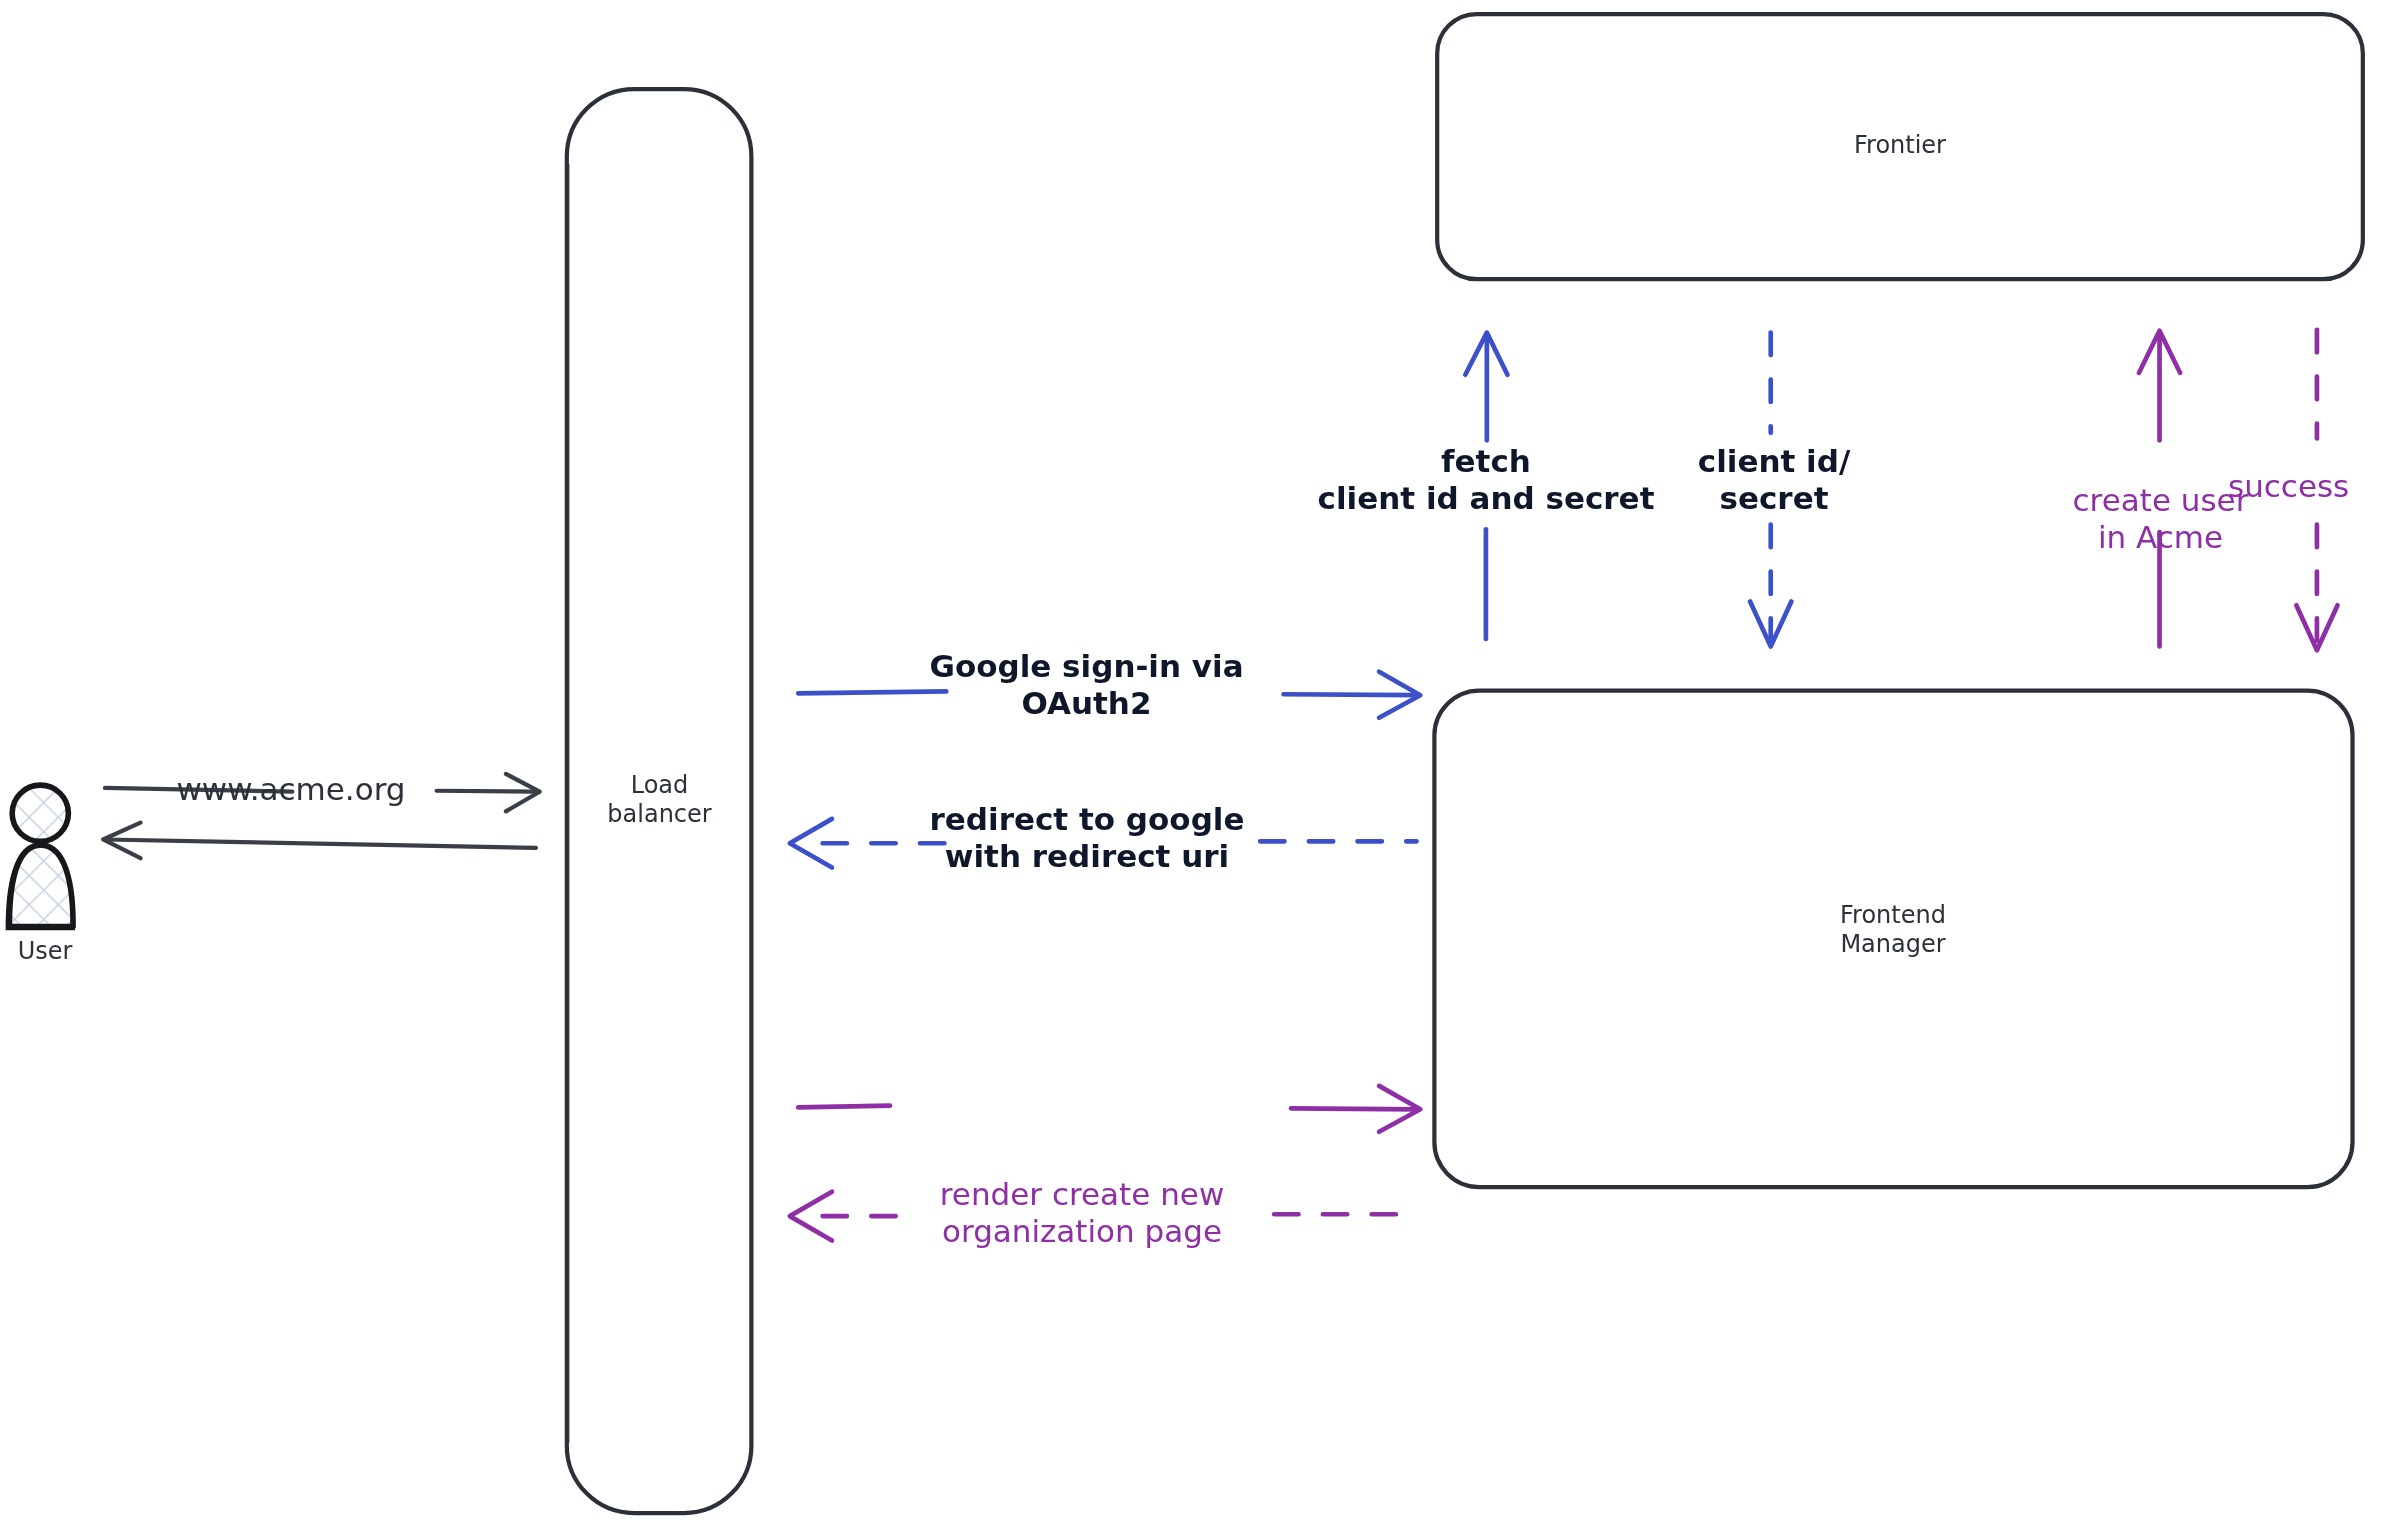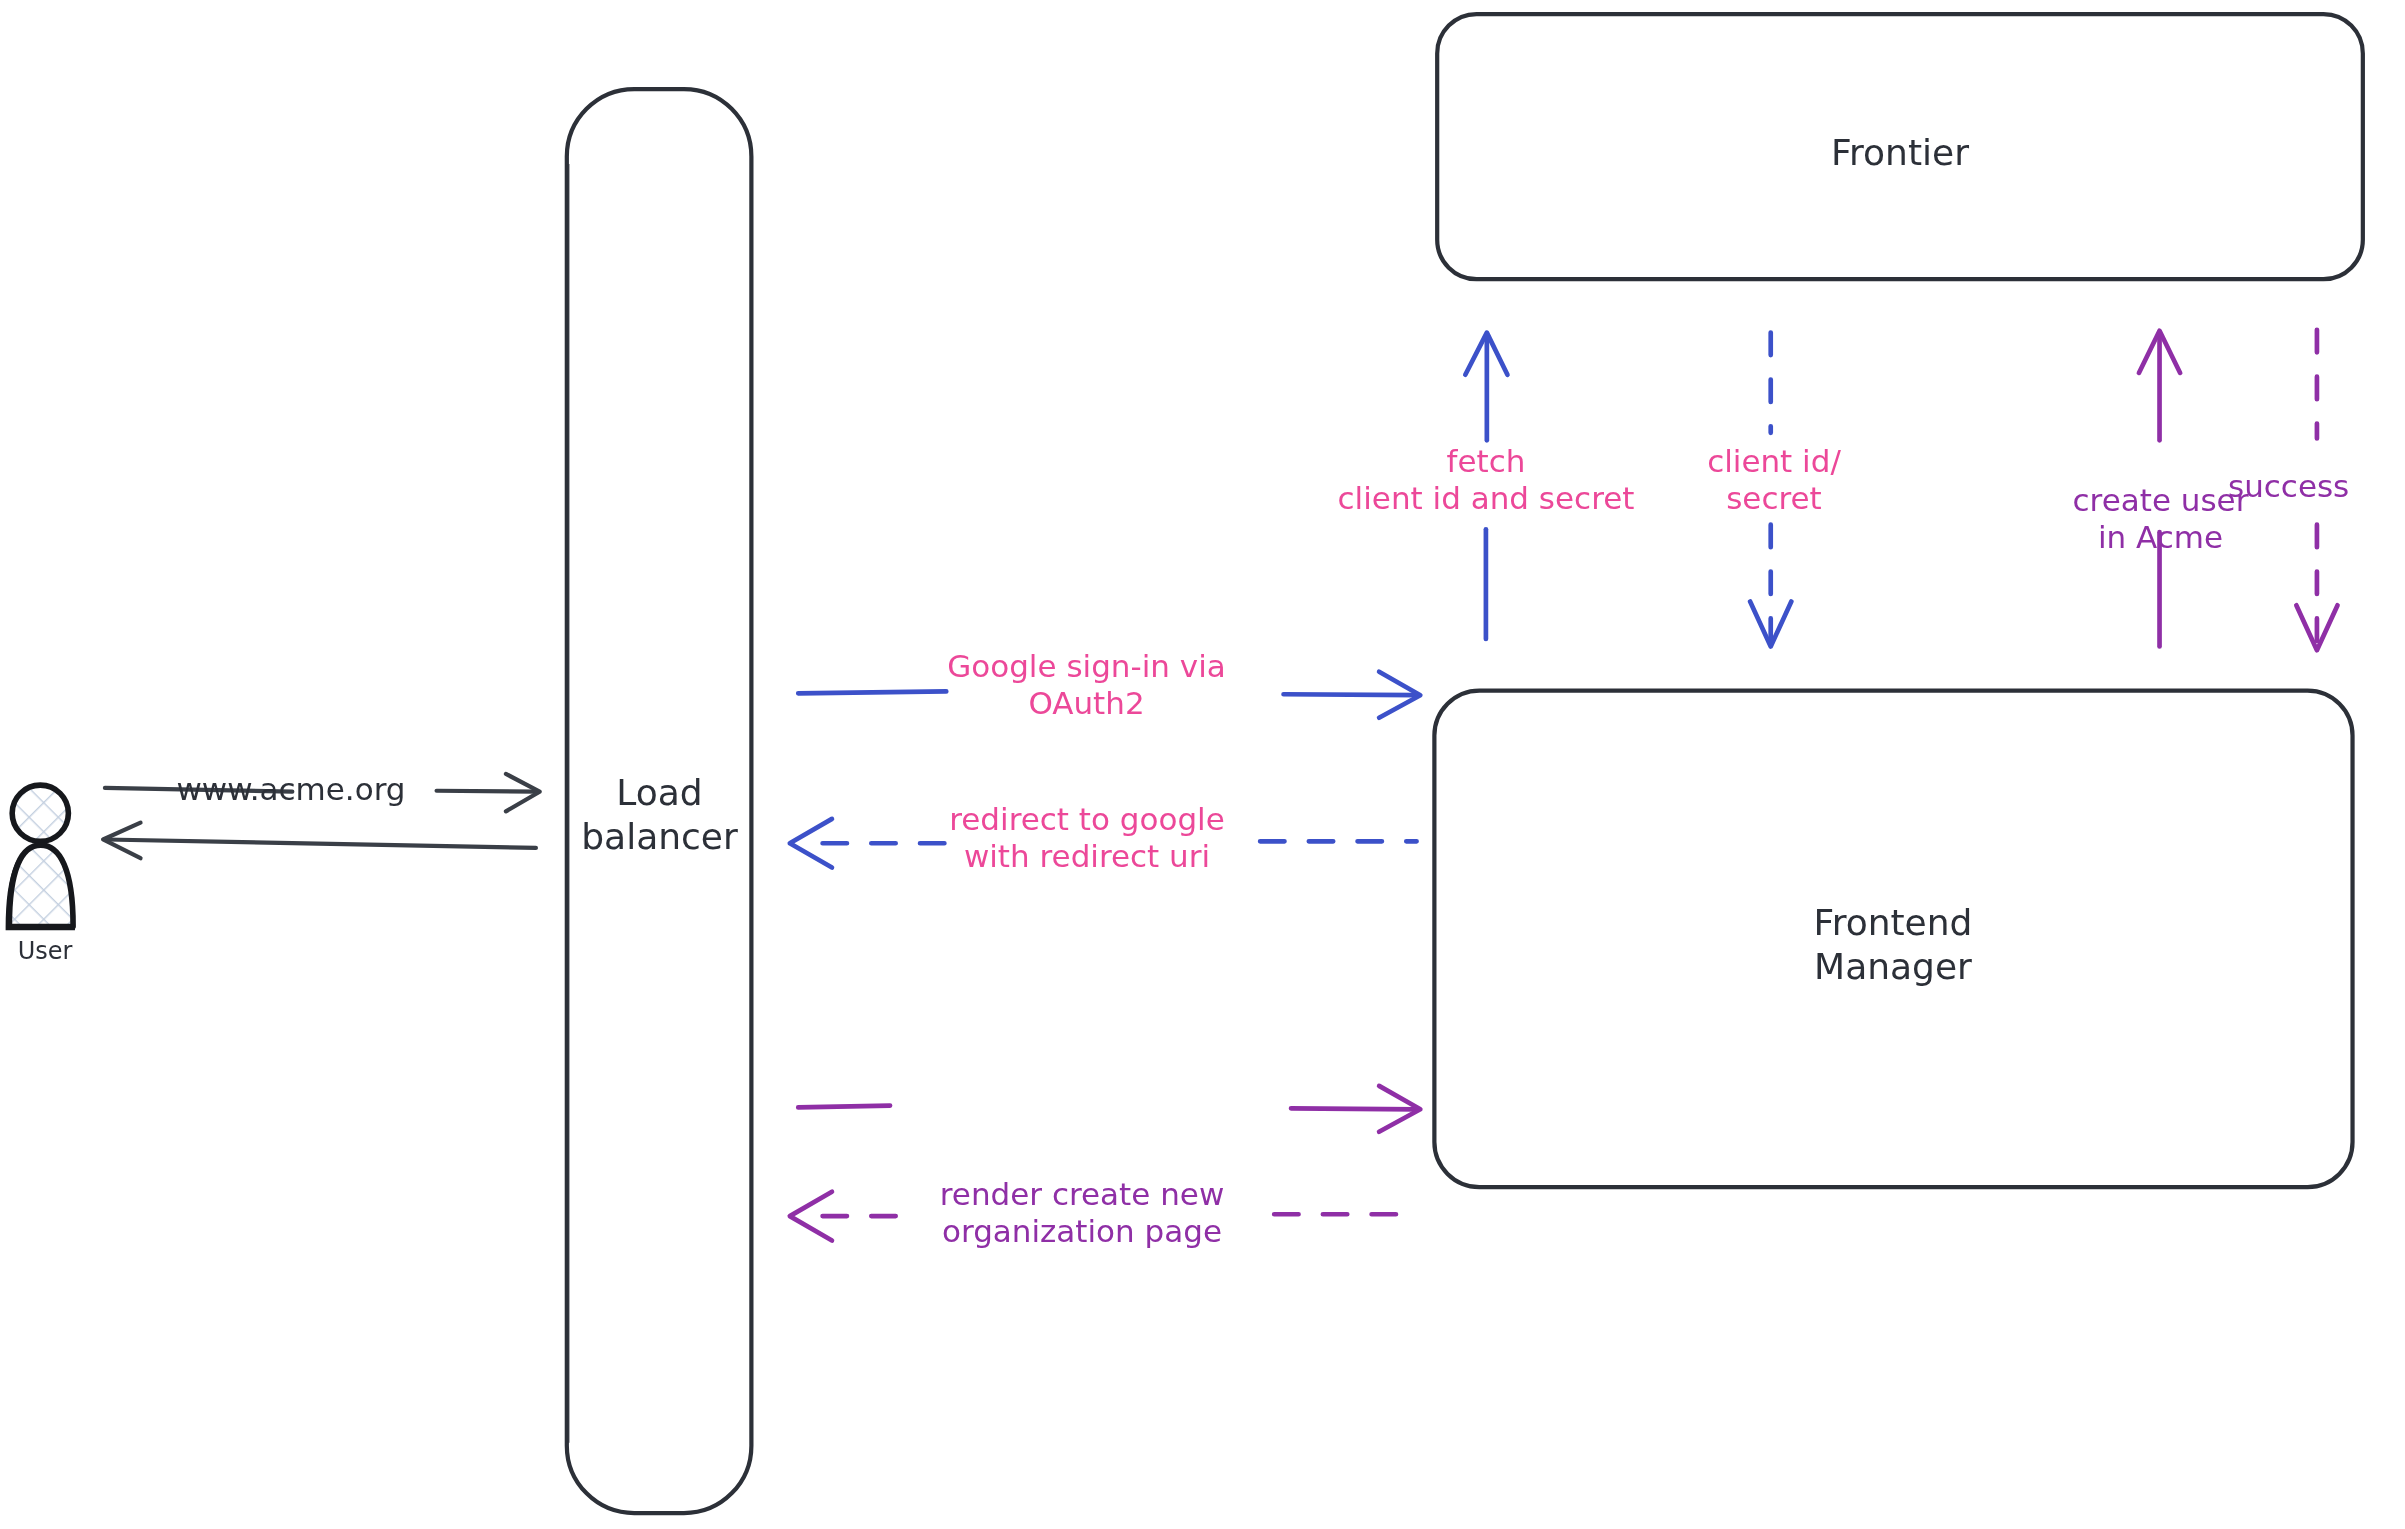--- a/index.html
+++ b/index.html
@@ -38,24 +38,24 @@
     pointer-events: none;
   }
   .edge-label {
     position: absolute;
     text-align: center;
     font-family: "DejaVu Sans", sans-serif;
     line-height: 1.18;
     white-space: pre-line;
     pointer-events: none;
   }
-  .lbl-blue   { color: #ec4899; }
+  .lbl-blue   { color: #0f172a; font-weight: bold; }
   .lbl-purple { color: #8f2fa6; }
   .lbl-dark   { color: #2c3038; }
-  .sz-node    { font-size: 36px; }
+  .sz-node    { font-size: 24px; }
   .sz-edge    { font-size: 31px; }
   .sz-user    { font-size: 24px; }
 </style>
 </head>
 <body>
 
 <div id="stage">
 
   <svg class="layer" viewBox="0 0 2567 1633">
     <defs>

